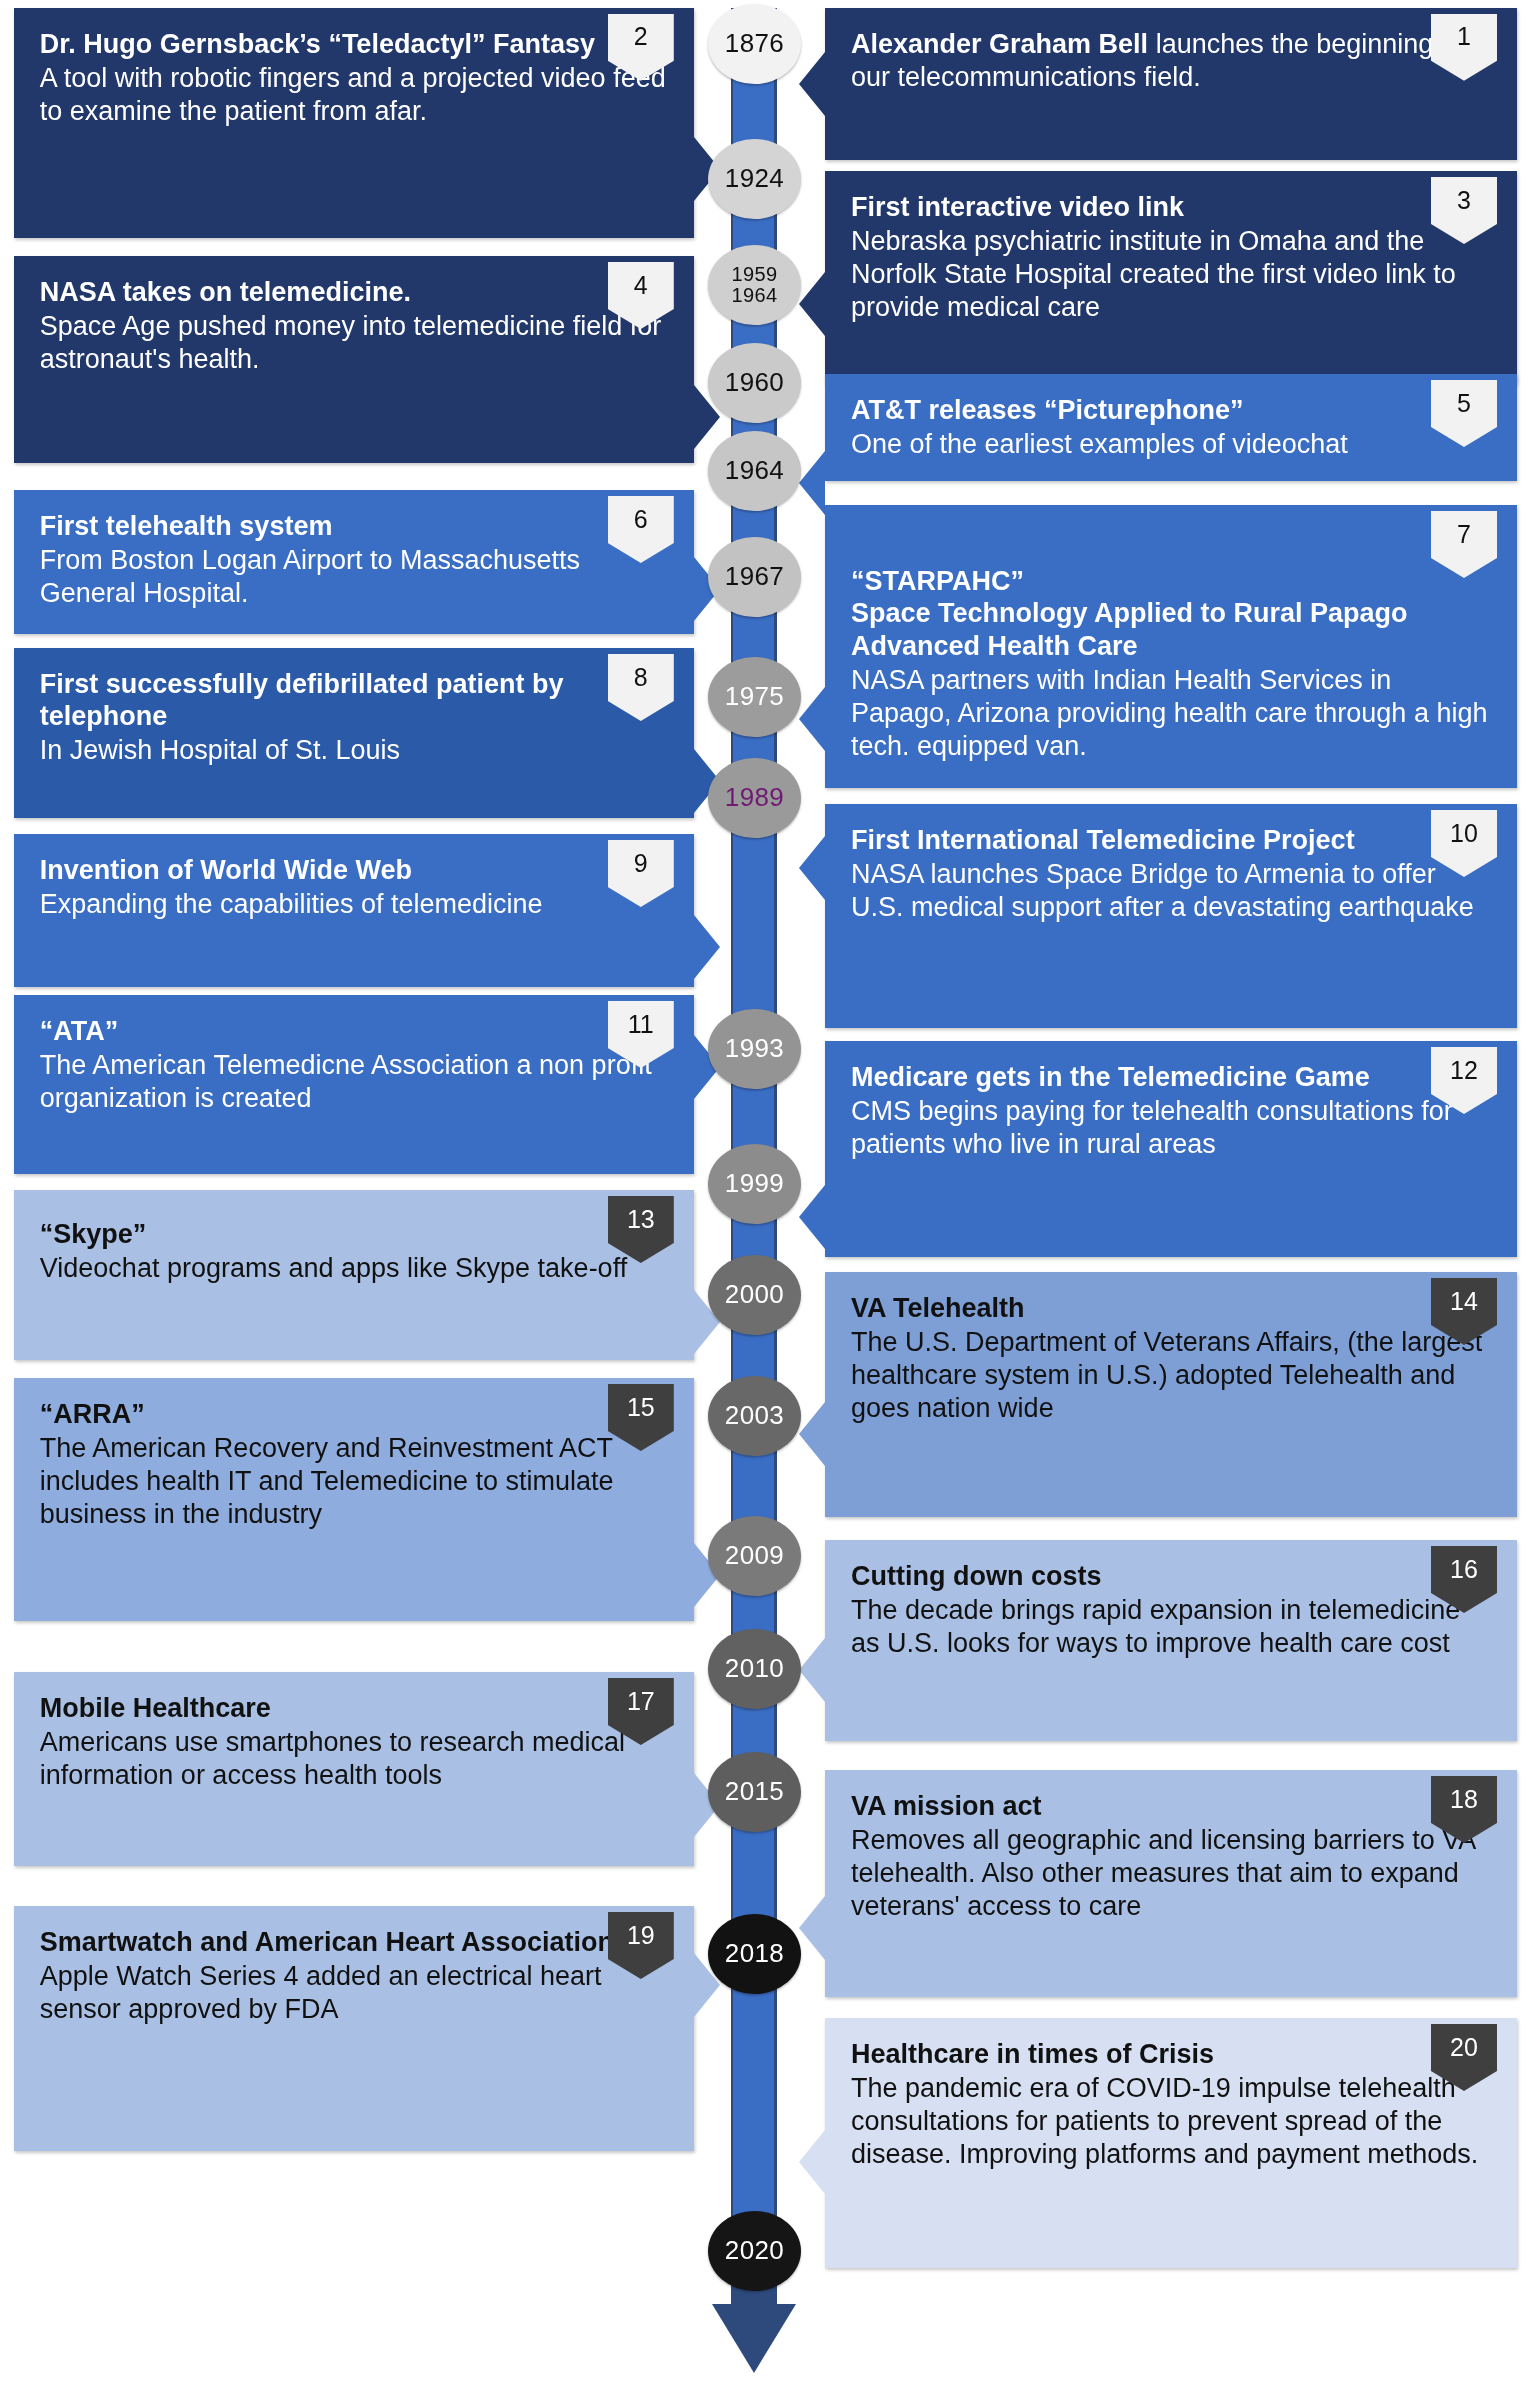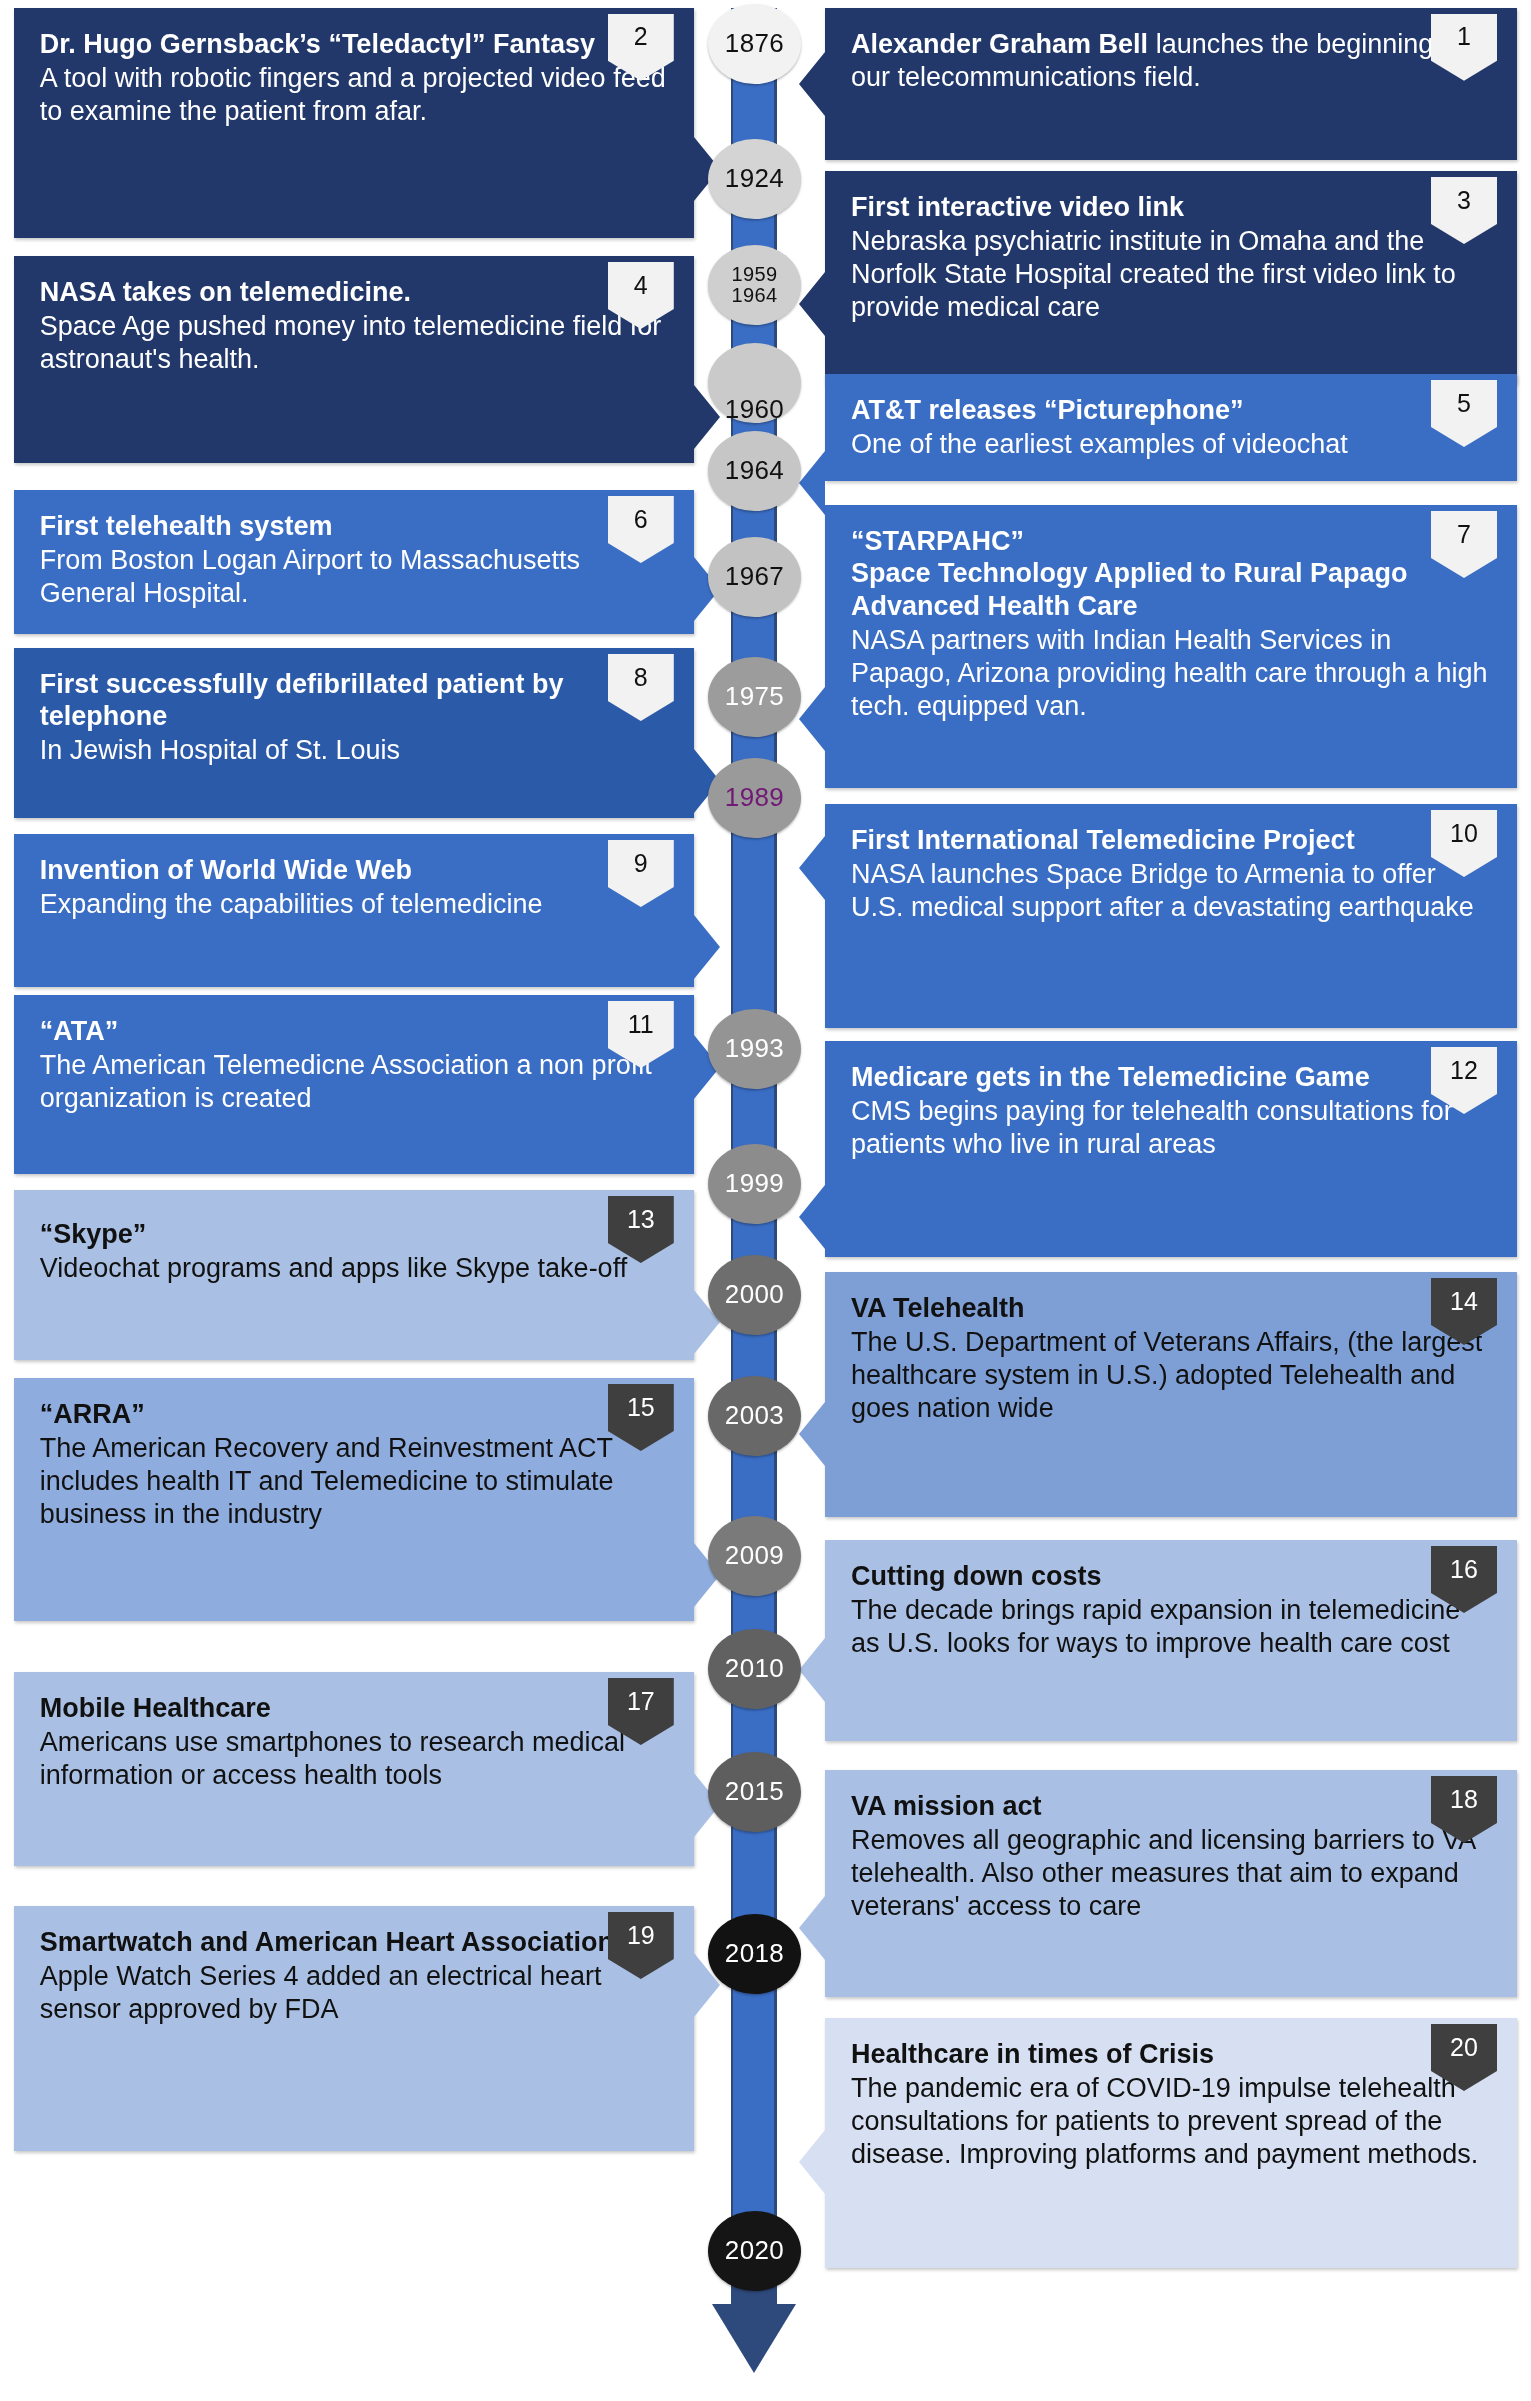--- a/index.html
+++ b/index.html
@@ -163,21 +163,21 @@
       <div class="year" style="top: 4px; background: rgb(242, 242, 242); color: rgb(17, 17, 17); text-align: center;">
         <span>1876</span>
       </div>
       <div class="year" style="top: 139px; background: rgb(212, 212, 212); color: rgb(17, 17, 17);">
         <span>1924</span>
       </div>
       <div class="year small" style="top: 245px; background: rgb(207, 207, 207); color: rgb(17, 17, 17);">
         <span>1959</span>
         <span>1964</span>
       </div>
-      <div class="year" style="top: 343px; background: rgb(202, 202, 202); color: rgb(17, 17, 17); justify-content: flex-end;">
+      <div class="year" style="top: 343px; background: rgb(202, 202, 202); color: rgb(17, 17, 17);">
         <span>1960</span>
       </div>
       <div class="year" style="top: 431px; background: rgb(198, 198, 198); color: rgb(17, 17, 17);">
         <span>1964</span>
       </div>
       <div class="year" style="top: 537px; background: rgb(194, 194, 194); color: rgb(17, 17, 17);">
         <span>1967</span>
       </div>
       <div class="year" style="top: 657px; background: rgb(156, 156, 156); color: rgb(255, 255, 255);">
         <span>1975</span>
@@ -245,21 +245,21 @@
       </div>
       <div class="card left t-white" style="top: 490px; min-height: 144px; background: rgb(58, 109, 196);">
         <div class="notch" style="color: rgb(58, 109, 196); top: 67px;"></div>
         <div class="badge light">6</div>
         <div class="card-title" style="white-space: pre-line;">First telehealth system</div>
         <div class="card-body">From Boston Logan Airport to Massachusetts General Hospital.</div>
       </div>
       <div class="card right t-white" style="top: 505px; min-height: 283px; background: rgb(58, 109, 196);">
         <div class="notch" style="color: rgb(58, 109, 196); top: 182px;"></div>
         <div class="badge light">7</div>
-        <div class="card-title" style="white-space: pre-line;">“STARPAHC”
+        <div class="card-title" style="white-space: pre-line; margin-top: 40px;">“STARPAHC”
  Space Technology Applied to Rural Papago Advanced Health Care</div>
         <div class="card-body">NASA partners with Indian Health Services in Papago, Arizona providing health care through a high tech. equipped van.</div>
       </div>
       <div class="card left t-white" style="top: 648px; min-height: 170px; background: rgb(43, 90, 168);">
         <div class="notch" style="color: rgb(43, 90, 168); top: 101px;"></div>
         <div class="badge light">8</div>
         <div class="card-title" style="white-space: pre-line;">First successfully defibrillated patient  by telephone</div>
         <div class="card-body">In Jewish Hospital of St. Louis</div>
       </div>
       <div class="card left t-white" style="top: 834px; min-height: 153px; background: rgb(58, 109, 196);">

